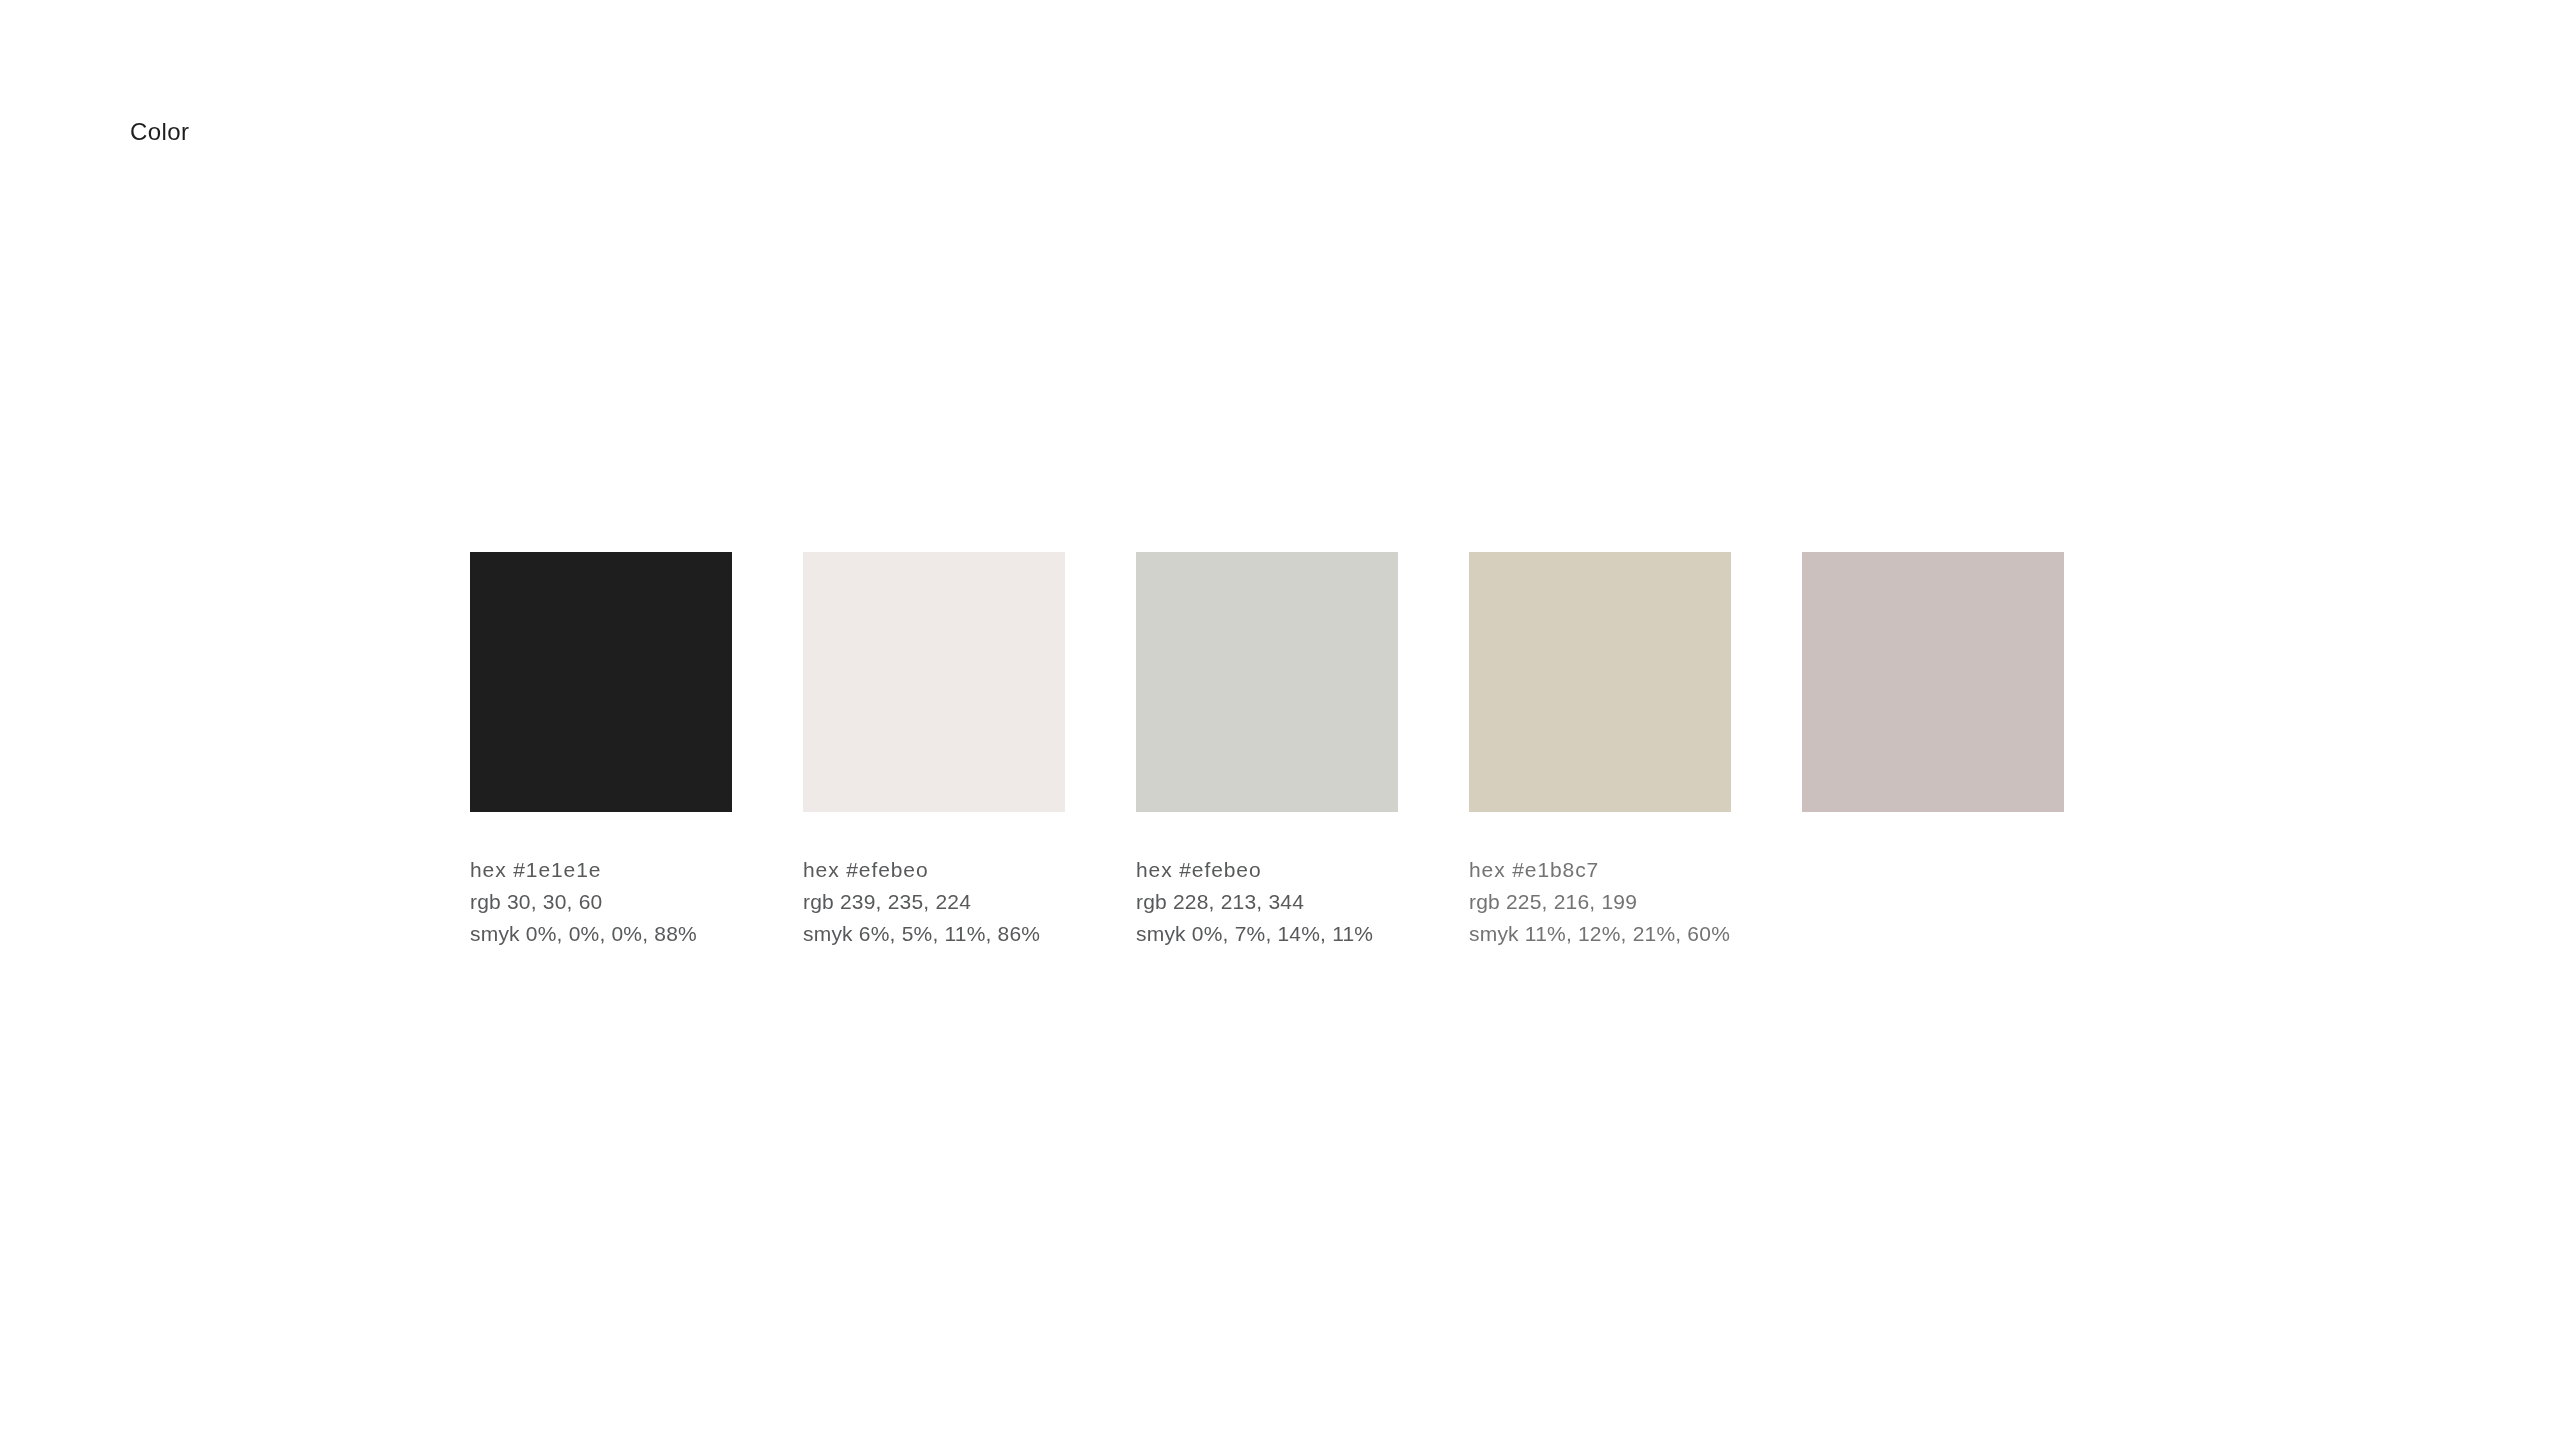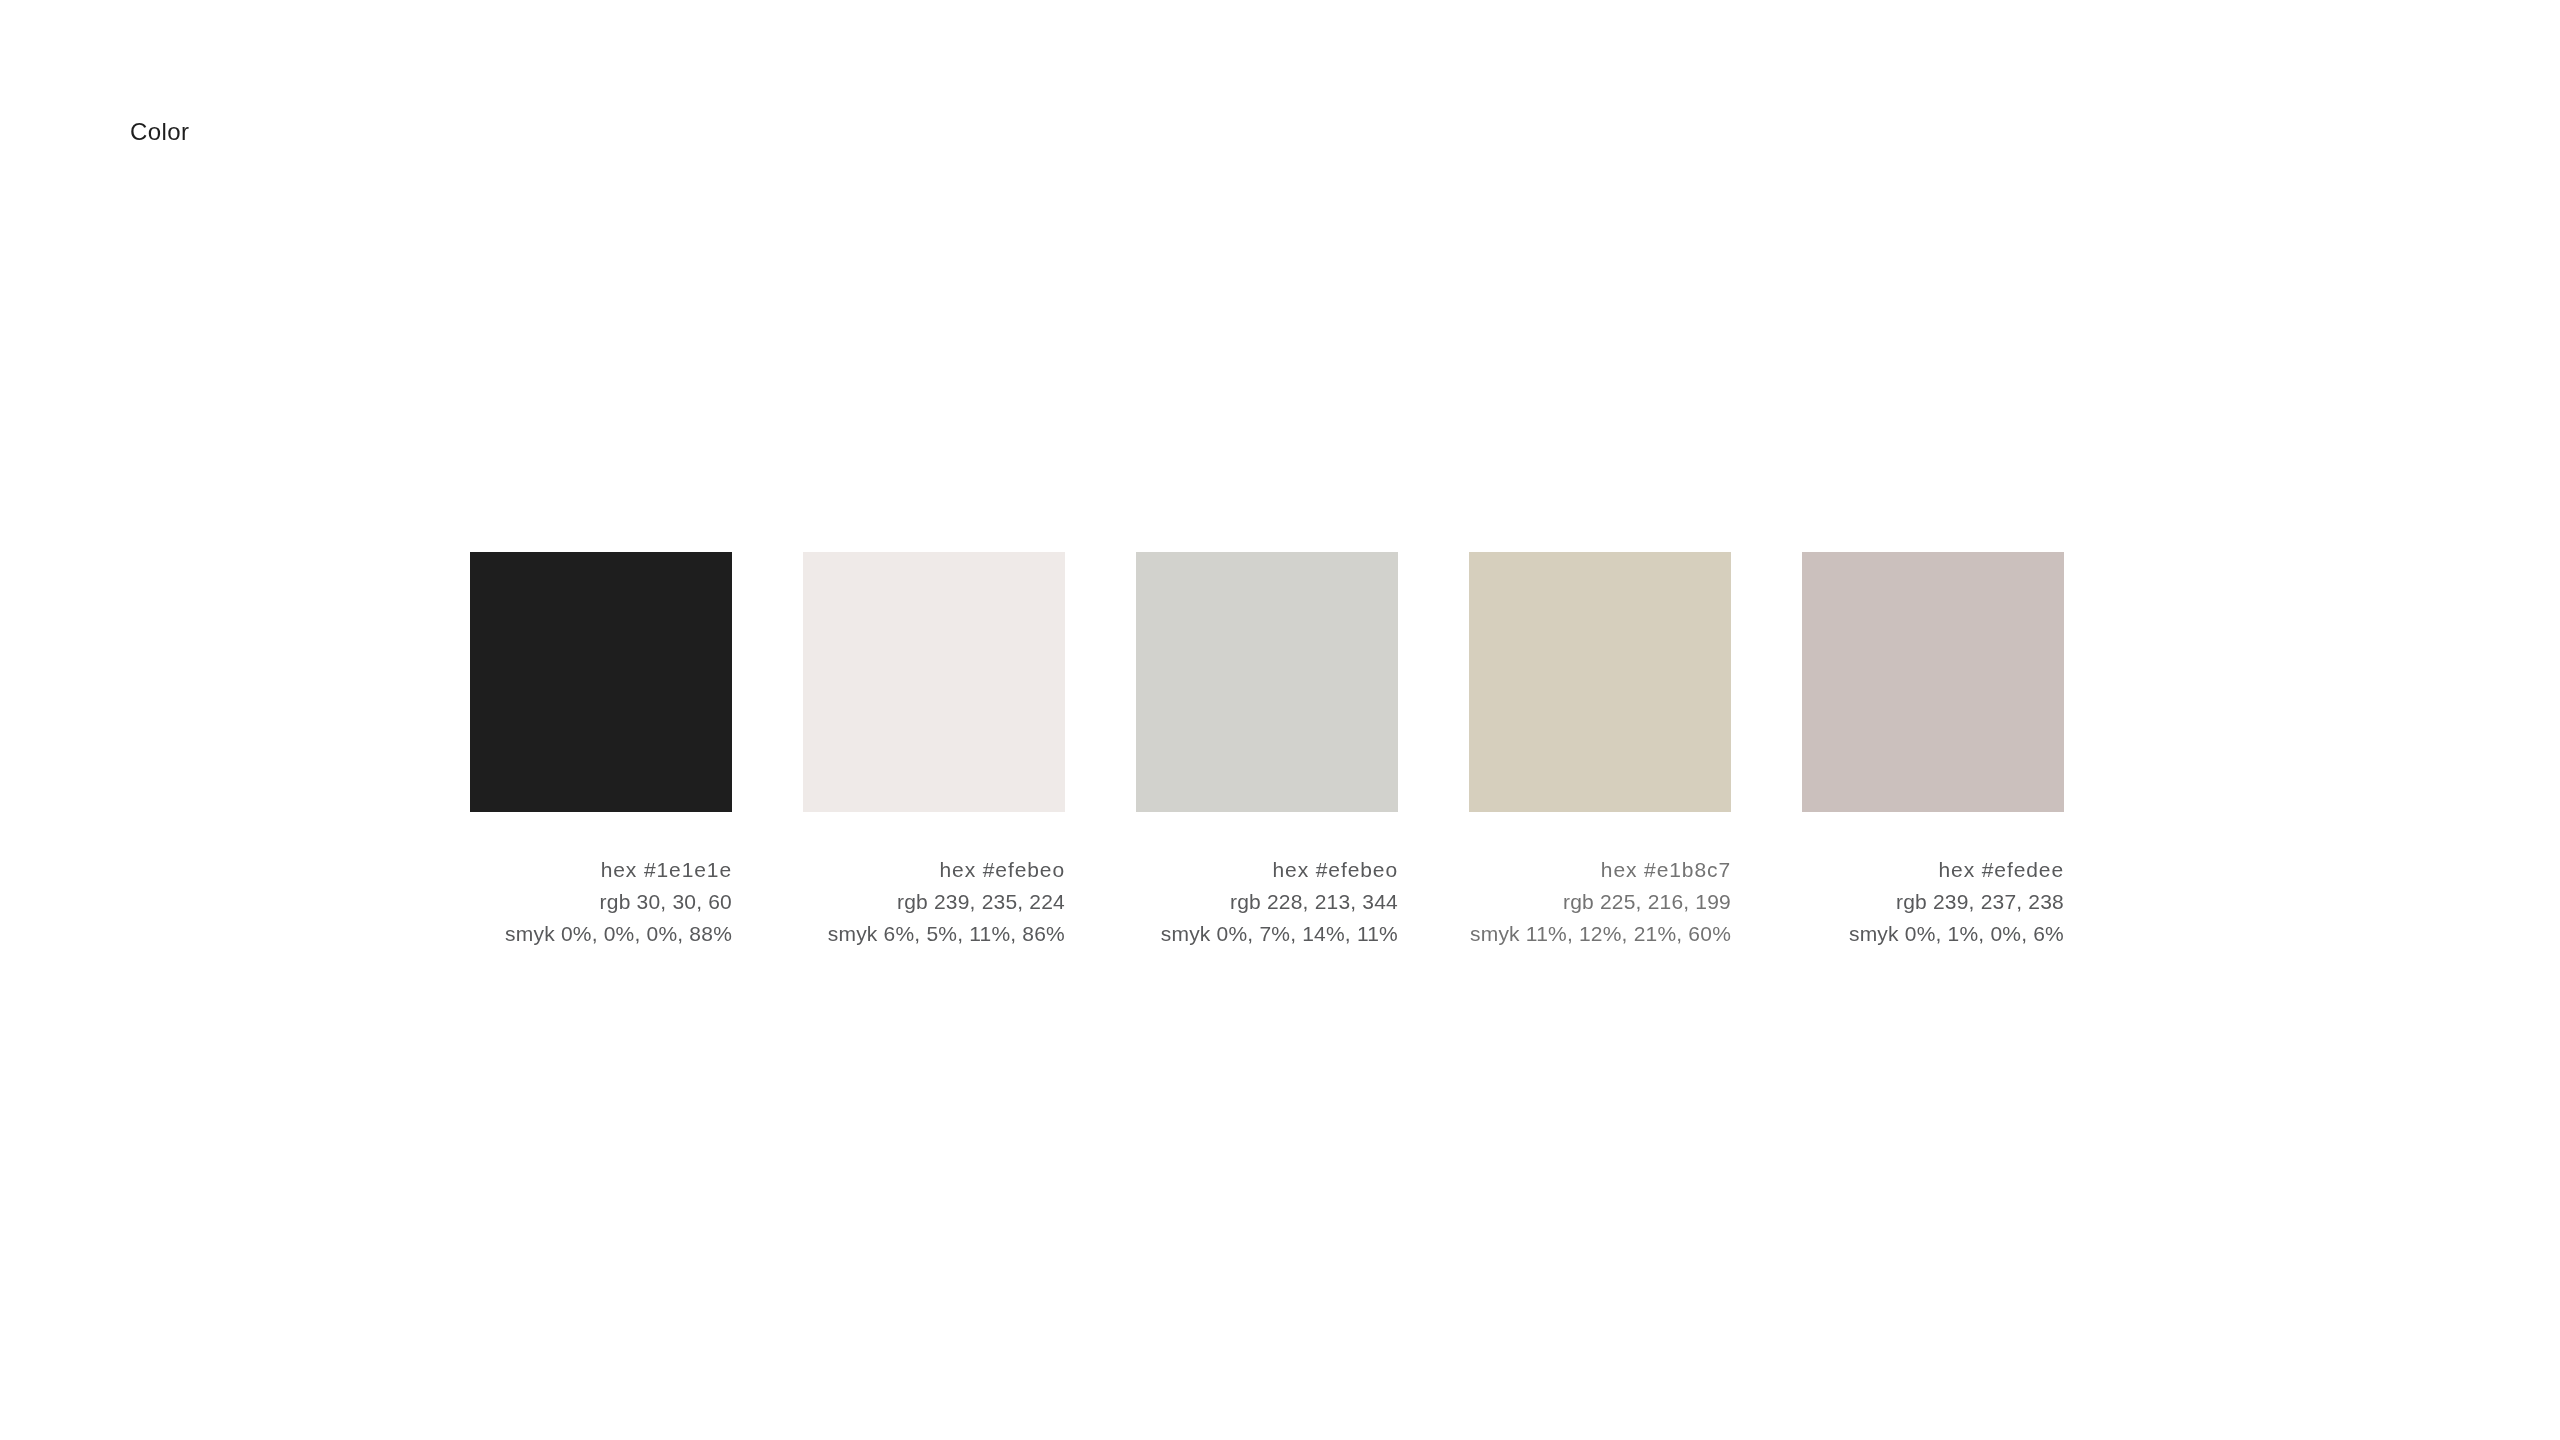--- a/index.html
+++ b/index.html
@@ -32,21 +32,20 @@
   }
 
   
   .palette {
     position: absolute;
     left: 470px;
     top: 552px;
     display: flex;
     flex-direction: row;
     align-items: flex-start;
-    text-align: right;
   }
 
   .swatch-cell {
     width: 262px;
     margin-right: 71px;
     display: flex;
     flex-direction: column;
   }
   .swatch-cell:last-child {
     margin-right: 0;
@@ -118,20 +117,15 @@
     <div class="swatch-chip" style="background-color: rgb(214, 207, 189);"></div>
     <div class="swatch-caption" style="color: #737373;">
       <span class="caption-line hex">hex #e1b8c7</span>
       <span class="caption-line rgb">rgb 225, 216, 199</span>
       <span class="caption-line smyk">smyk 11%, 12%, 21%, 60%</span>
     </div>
   </div>
 
   <div class="swatch-cell">
     <div class="swatch-chip" style="background-color: rgb(203, 192, 189);"></div>
-    <div class="swatch-caption" style="color: rgb(88, 89, 91);">
-      <span class="caption-line hex">hex #efedee</span>
-      <span class="caption-line rgb">rgb 239, 237, 238</span>
-      <span class="caption-line smyk">smyk 0%, 1%, 0%, 6%</span>
-    </div>
   </div>
 
 </div>
 
 </body></html>

